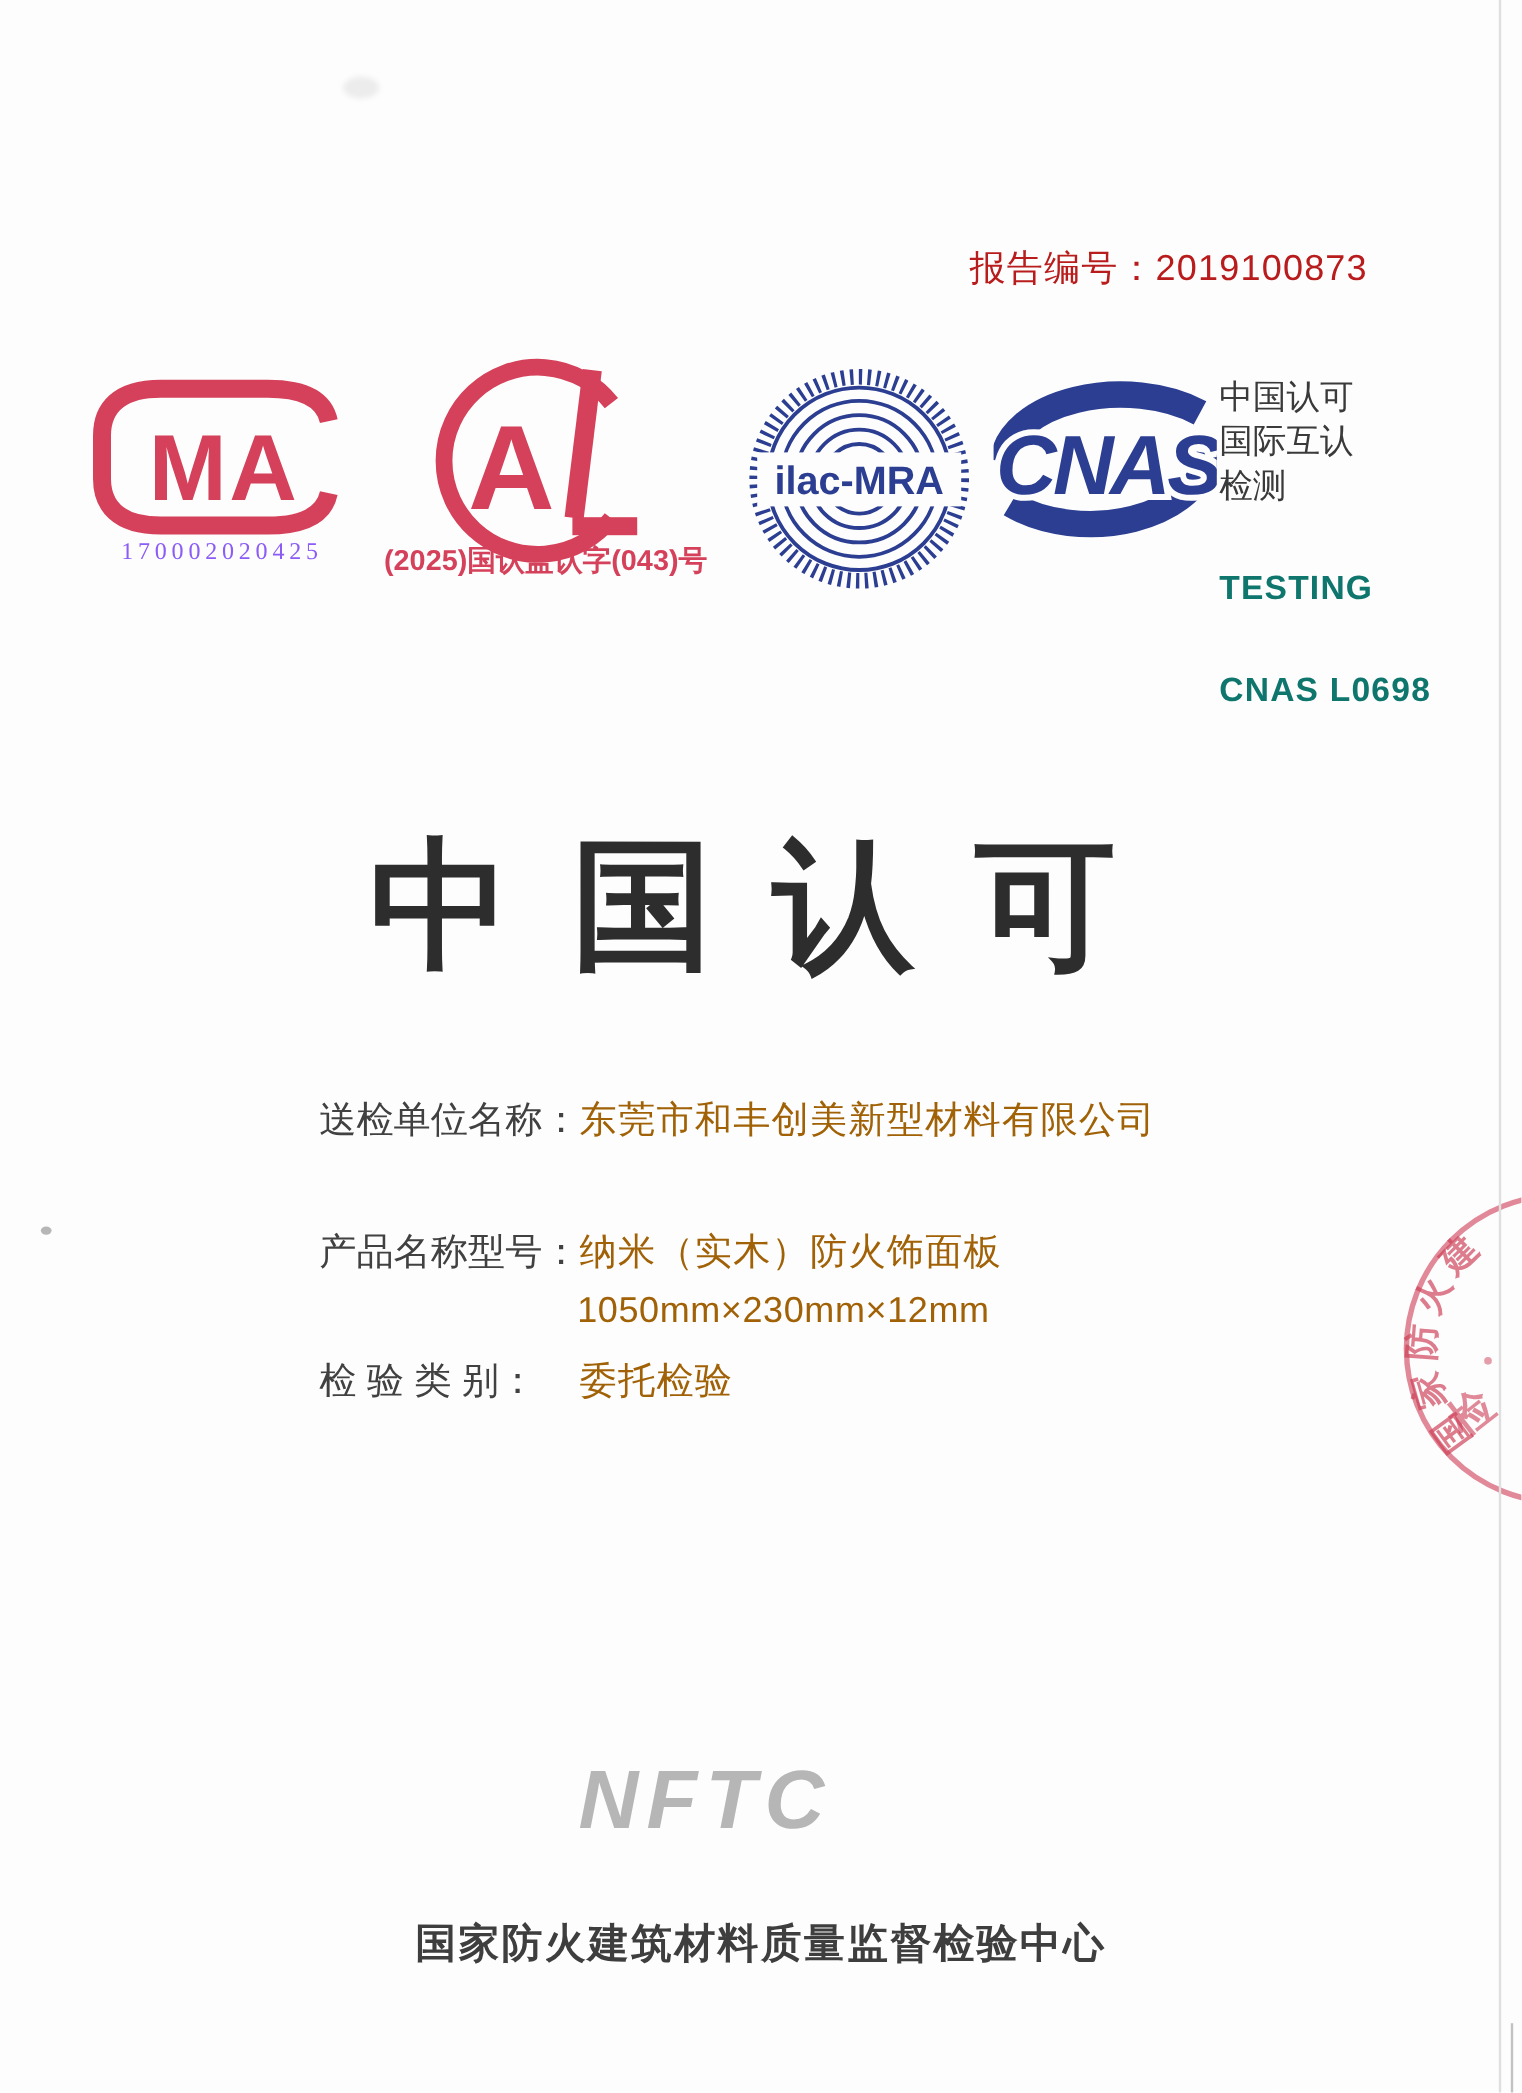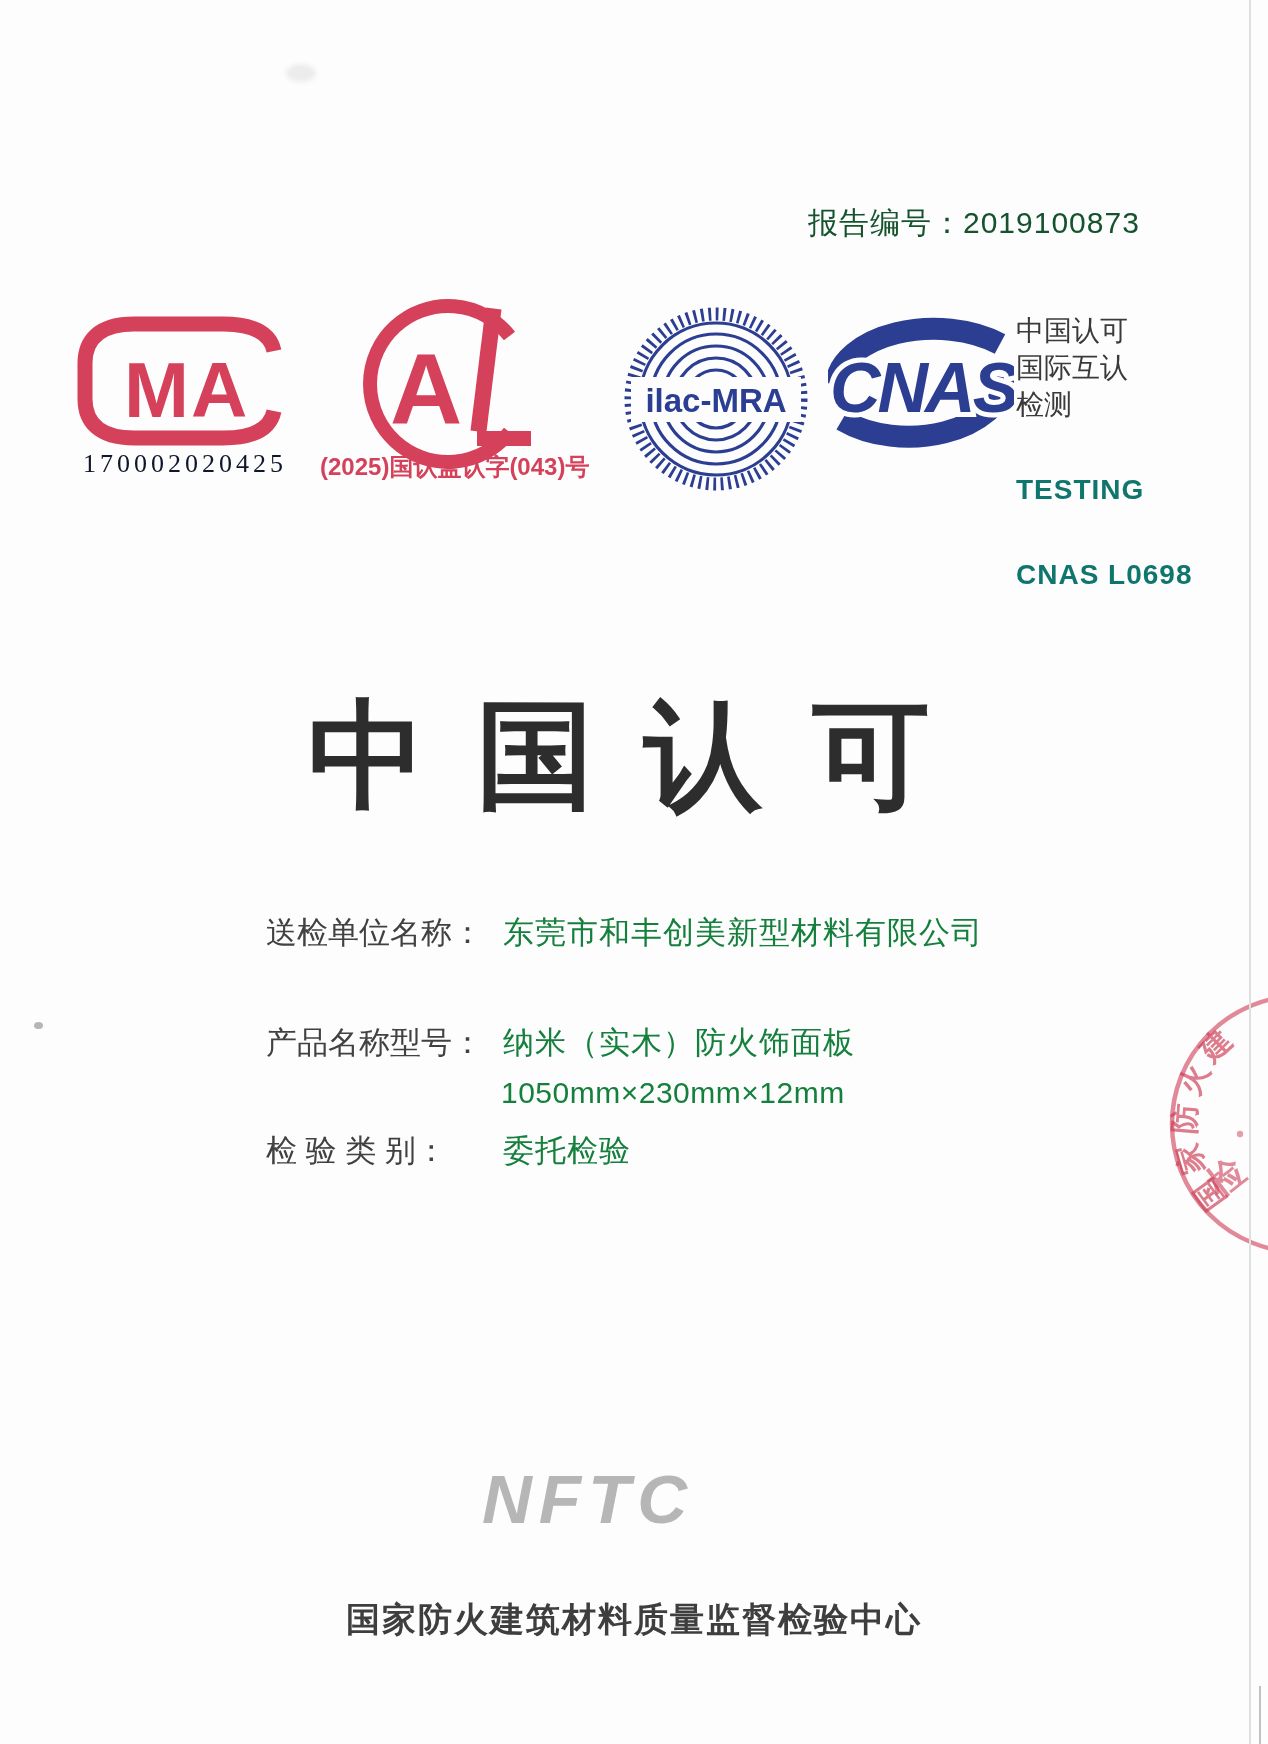--- a/index.html
+++ b/index.html
@@ -4,47 +4,47 @@
 <style>
   html,body { margin:0; padding:0; background:#ffffff; }
   .page {
     position:relative; width:1268px; height:1744px;
     background:#fdfdfd; overflow:hidden;
     font-family:"Liberation Sans", sans-serif;
     color:#3d3d3d;
   }
   .report-no {
     position:absolute; left:808px; top:203px;
-    font-size:30px; color:#14532d; letter-spacing:1px; white-space:nowrap;
+    font-size:30px; color:#b91c1c; letter-spacing:1px; white-space:nowrap;
   }
   
   .logo-cma { position:absolute; left:70px; top:310px; width:228px; height:142px; }
   .cma-no {
     position:absolute; left:62px; top:449px; width:246px; text-align:center;
-    font-family:"Liberation Serif", serif; font-size:26px; letter-spacing:4px; color:#0f172a;
+    font-family:"Liberation Serif", serif; font-size:20px; letter-spacing:4px; color:#8b5cf6;
   }
   .logo-al { position:absolute; left:356px; top:288px; width:184px; height:192px; }
   .al-no {
     position:absolute; left:320px; top:451px; font-size:24px; font-weight:700;
     color:#d5415a; white-space:nowrap;
   }
   .logo-ilac { position:absolute; left:624px; top:298px; width:184px; height:202px; }
   .logo-cnas { position:absolute; left:828px; top:308px; width:186px; height:162px; }
   .accr { position:absolute; left:1016px; top:312px; line-height:37px; font-size:28px; color:#3a3a3a; }
   .accr div { white-space:nowrap; }
   .accr .b { font-weight:700; letter-spacing:1px; color:#0f766e;margin-top:48px; }
   
   .title {
     position:absolute; left:308px; top:696px;
     font-size:118px; font-weight:700; color:#2d2d2d;
     letter-spacing:50px; white-space:nowrap; line-height:1;
   }
   
   .flabel { position:absolute; left:266px; font-size:31px; color:#414141; white-space:nowrap; }
-  .fvalue { position:absolute; left:483px; font-size:31px; color:#15803d; white-space:nowrap; letter-spacing:1px;margin-left:20px; }
+  .fvalue { position:absolute; left:483px; font-size:31px; color:#a16207; white-space:nowrap; letter-spacing:1px; }
   .r1 { top:912px; }
   .r2 { top:1022px; }
   .r2b { top:1076px; left:481px; font-size:30px; letter-spacing:0.5px; }
   .r3 { top:1130px; }
   
   .watermark {
     position:absolute; left:482px; top:1460px;
     font-size:69px; font-weight:700; font-style:italic;
     color:#b6b6b6; letter-spacing:7px;
   }

